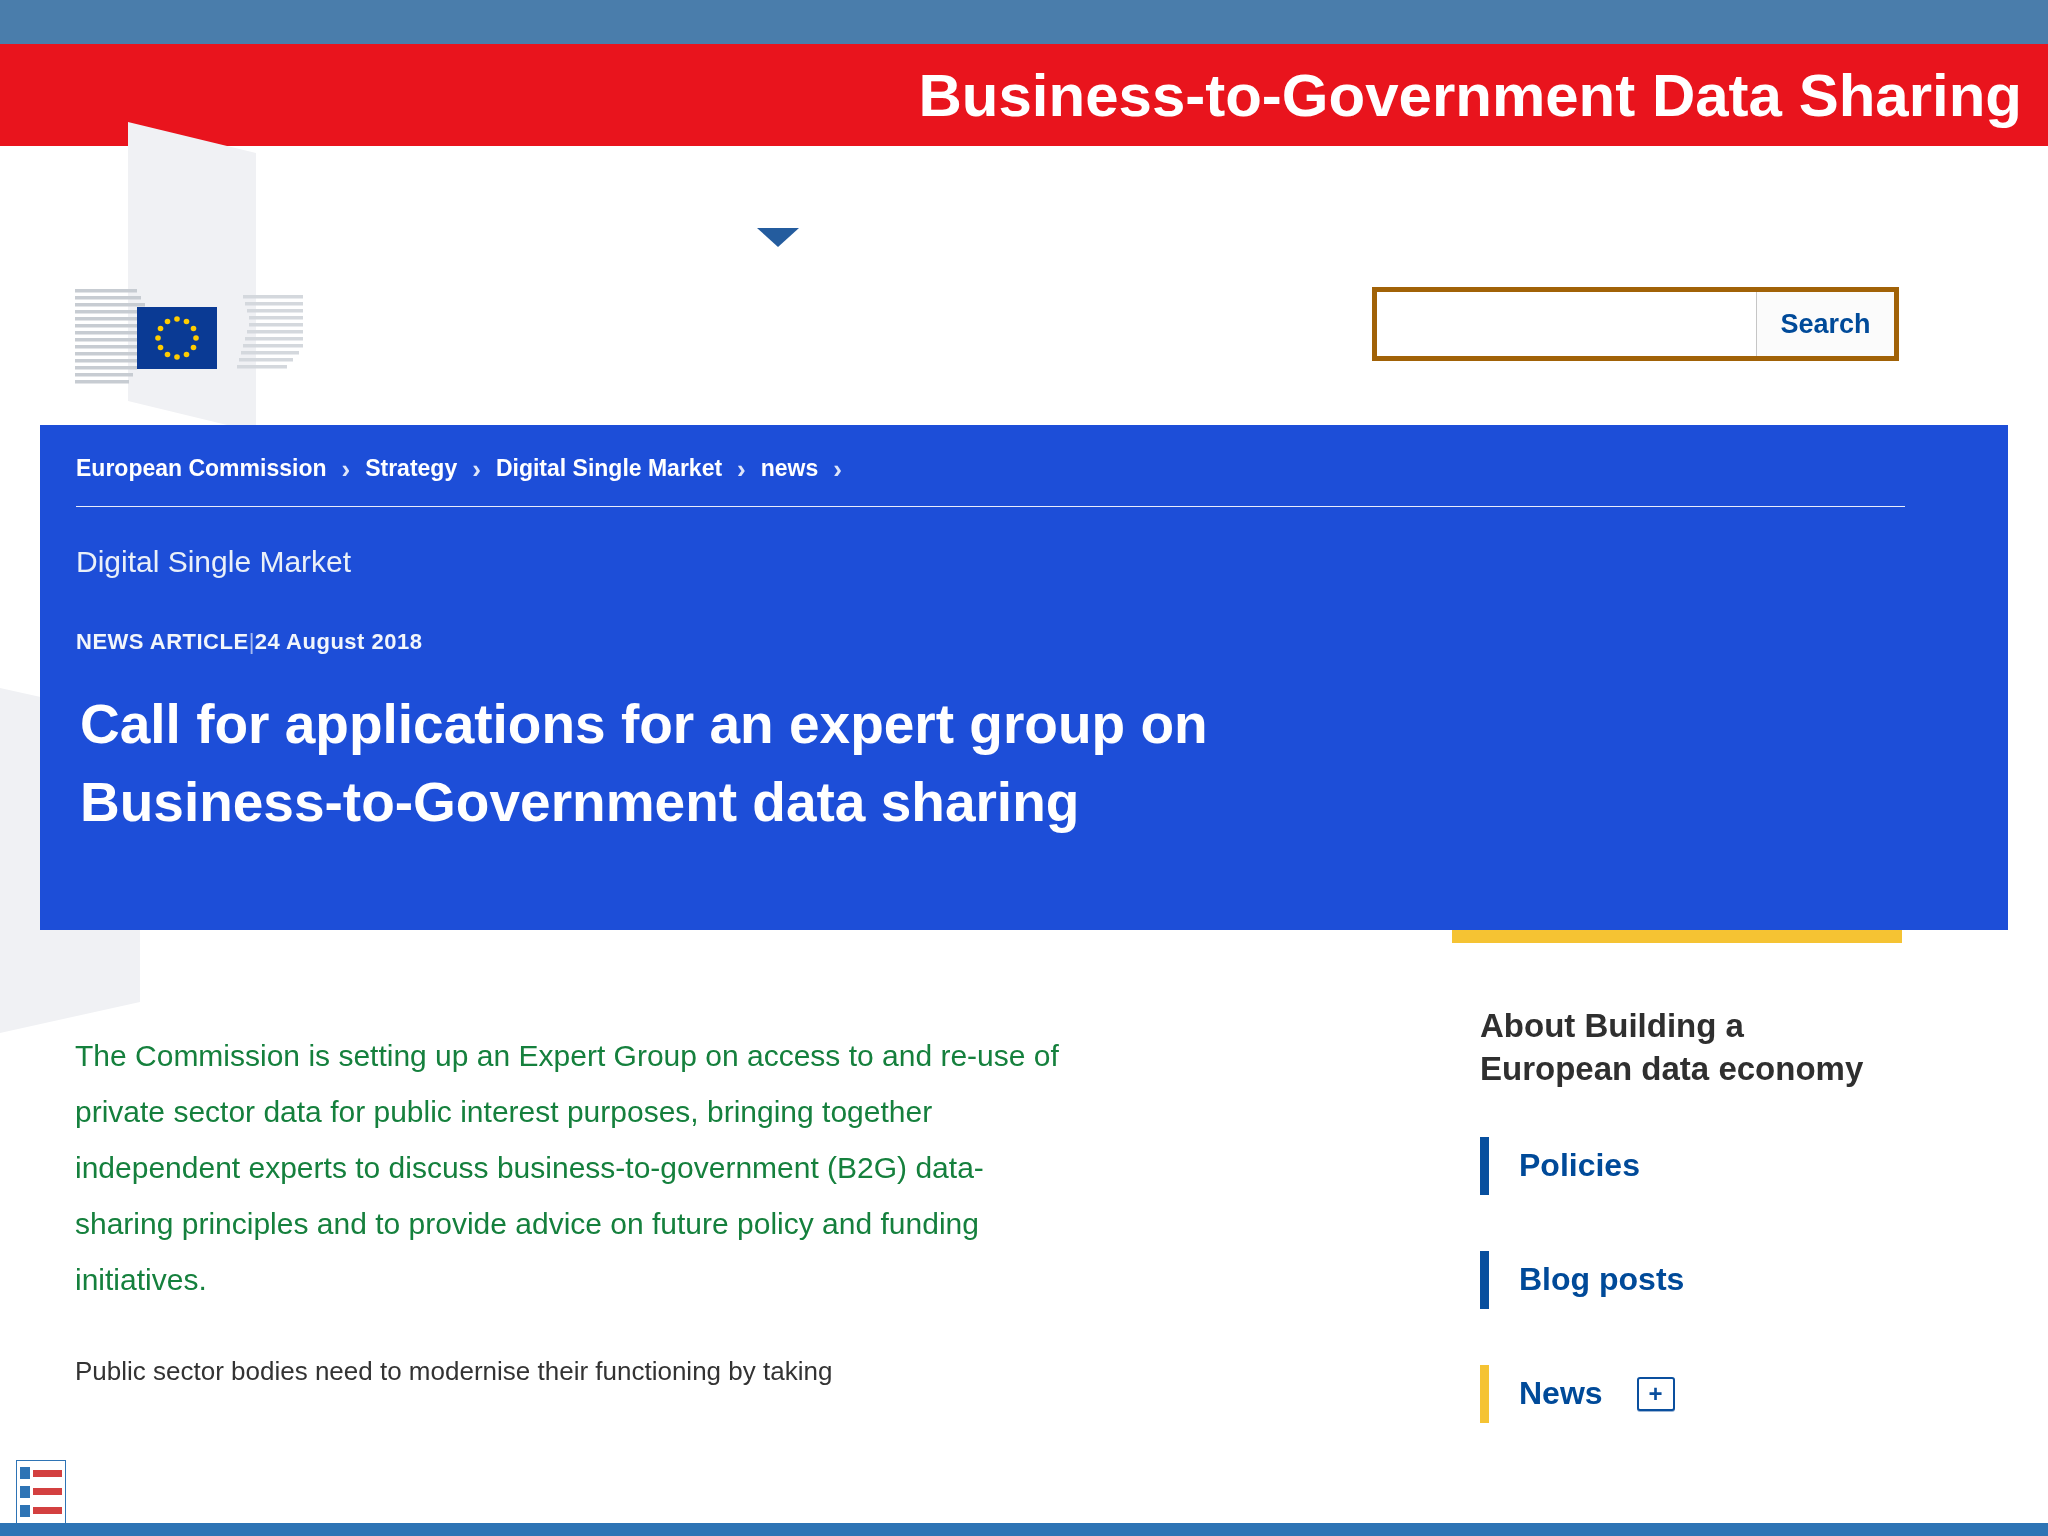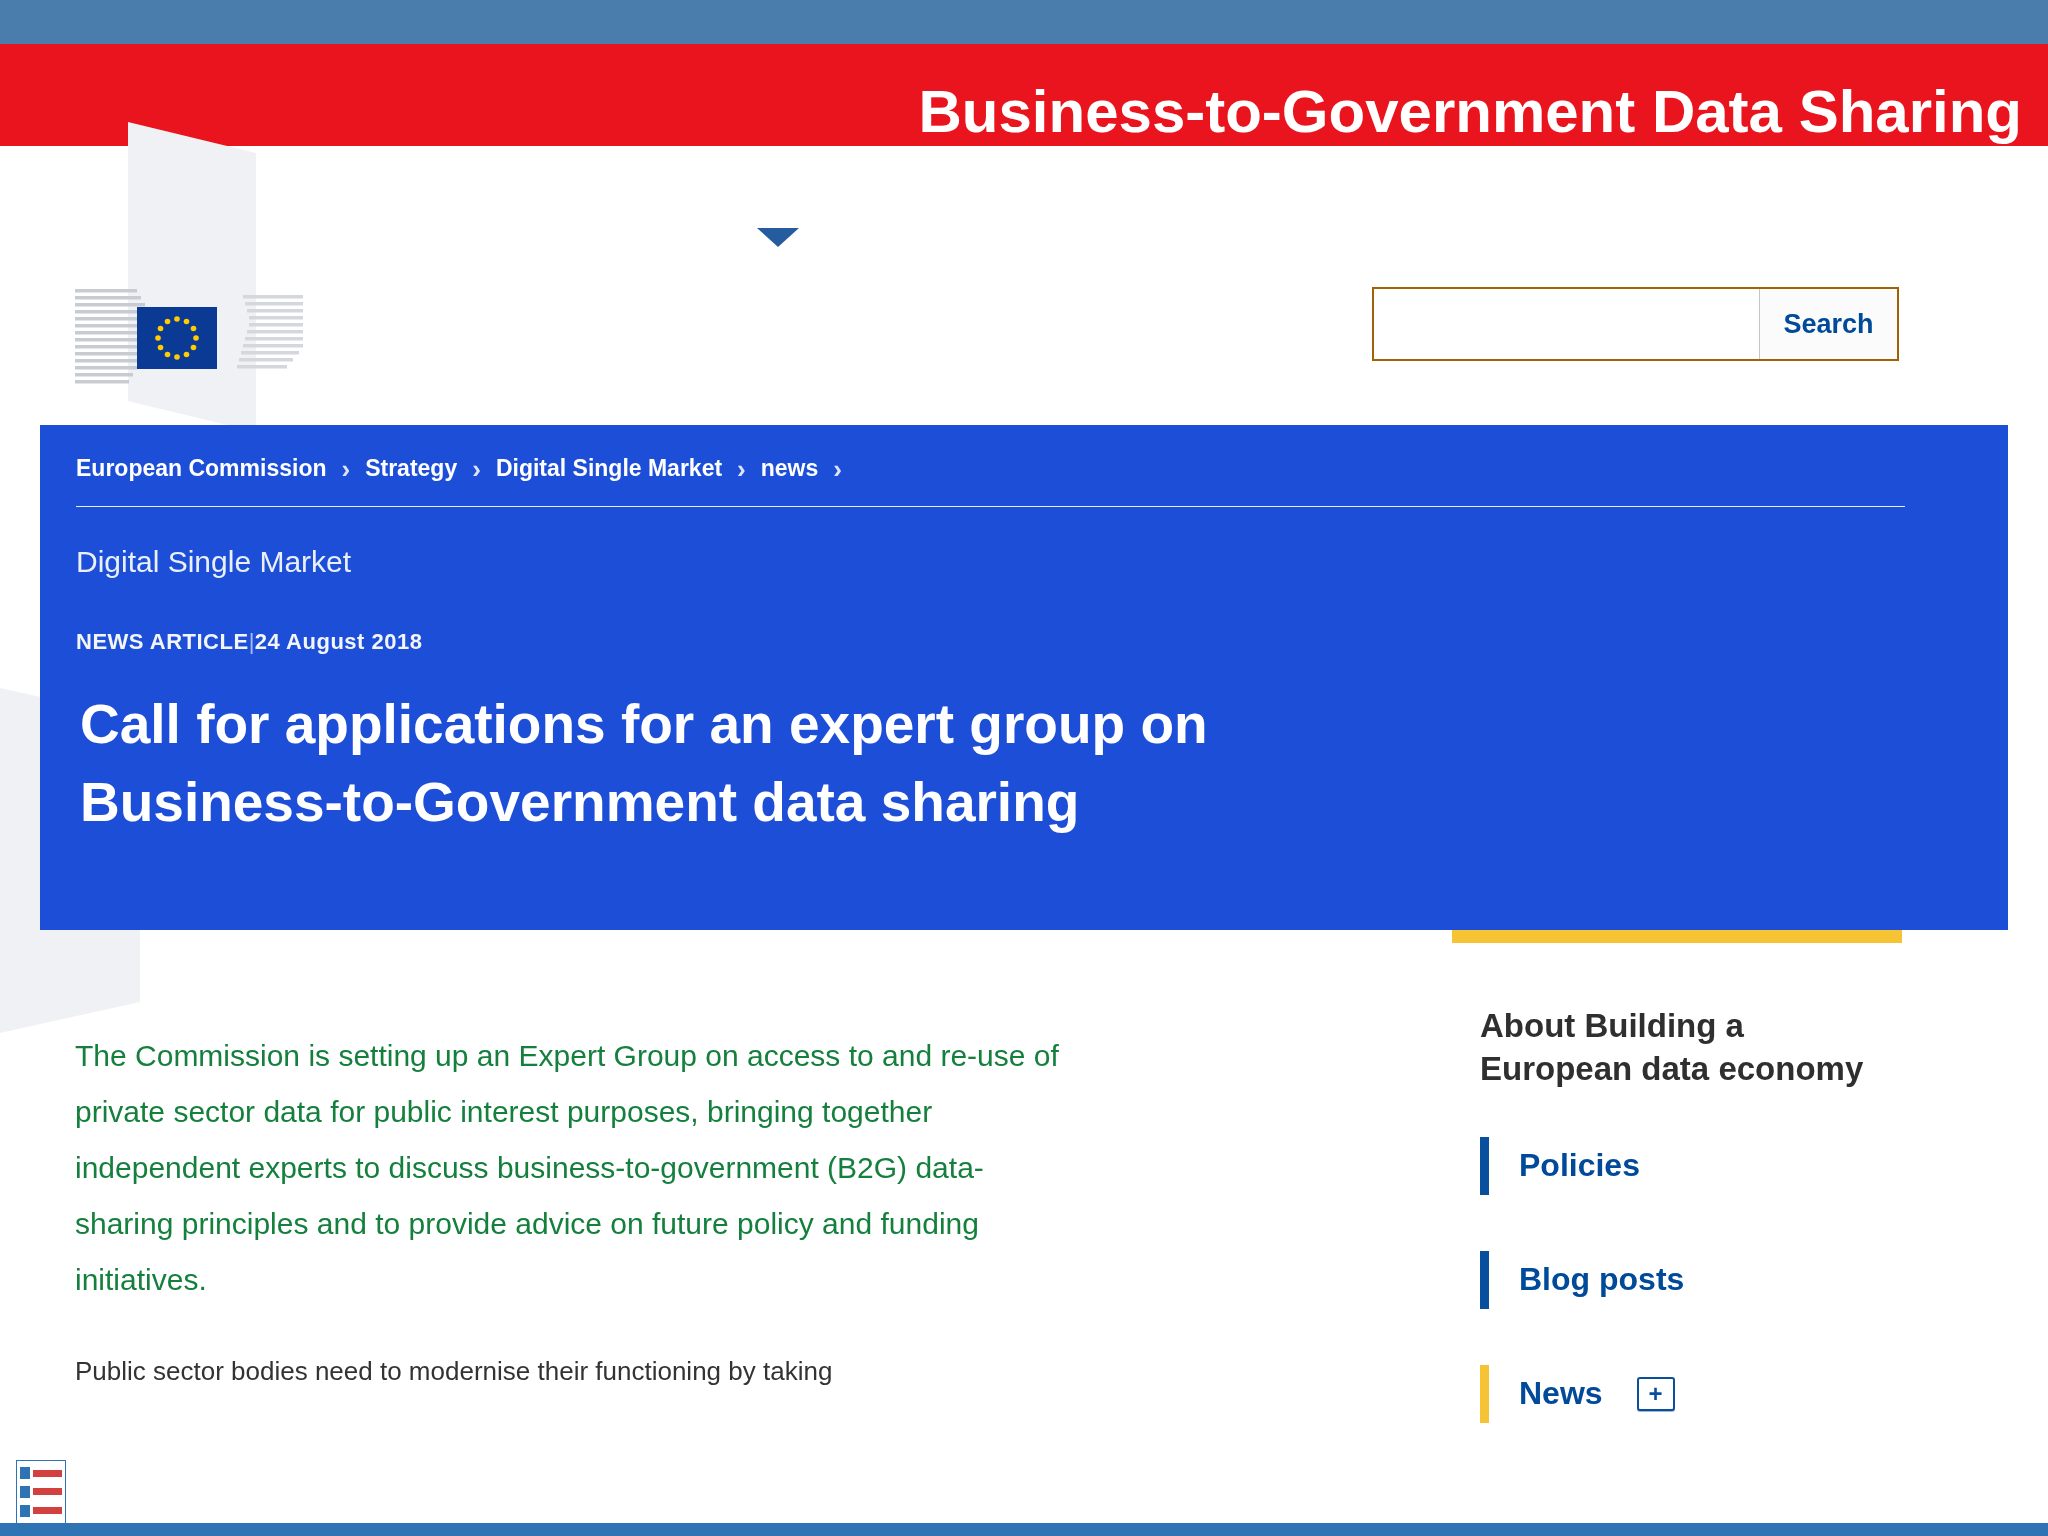--- a/index.html
+++ b/index.html
@@ -6,38 +6,38 @@
   .slide{
     position:relative;width:2048px;height:1536px;background:#ffffff;overflow:hidden;
     font-family:"Liberation Sans", sans-serif;
   }
   
   .top-strip{position:absolute;top:0;left:0;right:0;height:44px;background:#4a7dab;}
   .bottom-strip{position:absolute;bottom:0;left:0;right:0;height:13px;background:#2e74b5;}
   
   .red-banner{
     position:absolute;top:44px;left:0;right:0;height:102px;background:#e9141d;
-    display:flex;align-items:flex-end;justify-content:flex-end;padding-right:26px;box-sizing:border-box;
+    display:flex;align-items:center;justify-content:flex-end;padding-right:26px;box-sizing:border-box;
   }
   .red-banner .banner-title{color:#ffffff;font-weight:bold;font-size:60px;letter-spacing:0;}
   
   .deco{position:absolute;background:#f0f1f4;}
   .deco-1{left:128px;top:122px;width:128px;height:310px;clip-path:polygon(0 0,100% 10%,100% 100%,0 90%);}
   .deco-2{left:0;top:688px;width:140px;height:345px;clip-path:polygon(0 0,100% 9%,100% 91%,0 100%);}
   
   .caret{
     position:absolute;left:757px;top:228px;width:0;height:0;
     border-left:21px solid transparent;border-right:21px solid transparent;border-top:19px solid #245c9e;
   }
   
   .ec-logo{position:absolute;left:75px;top:281px;width:232px;height:114px;cursor:pointer;}
   
   .searchbar{
     position:absolute;left:1372px;top:287px;width:527px;height:74px;
-    display:flex;border:2px solid #a16207;box-sizing:border-box;background:#ffffff;
+    display:flex;border:5px solid #a16207;box-sizing:border-box;background:#ffffff;
   }
   .searchbar input{
     flex:1;border:none;outline:none;font-size:26px;padding:0 18px;
     font-family:"Liberation Sans",sans-serif;color:#333;background:#ffffff;min-width:0;
   }
   .searchbar button{
     width:138px;border:none;border-left:1px solid #c6c6c6;background:#fbfbfb;
     color:#004a99;font-weight:bold;font-size:27px;font-family:"Liberation Sans",sans-serif;cursor:pointer;
   }
   

